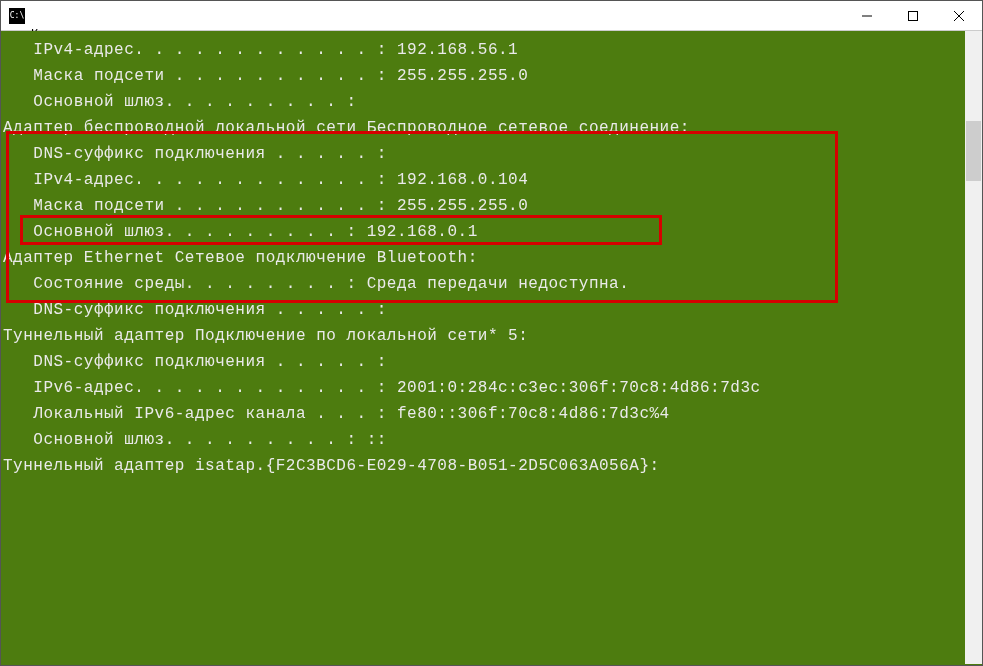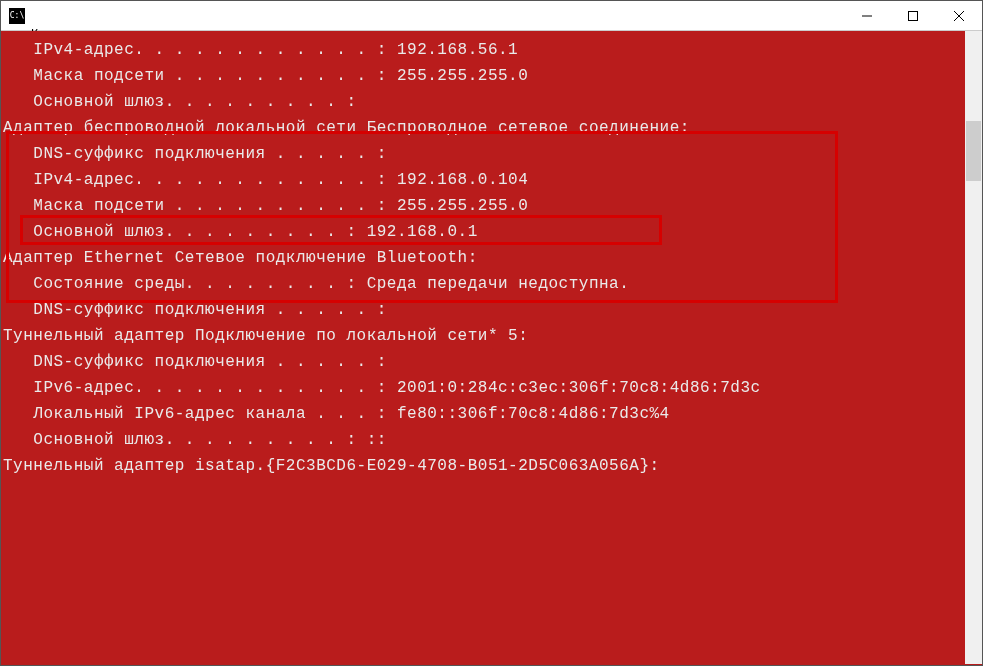--- a/index.html
+++ b/index.html
@@ -47,21 +47,21 @@
     width: 46px;
     display: flex;
     align-items: center;
     justify-content: center;
     font-size: 12px;
     color: #000;
   }
   .win-btn svg { display:block; }
   .terminal-wrap {
     flex: 1 1 auto;
-    background: #b91c1c;
+    background: #4d7c0f;
     color: #eaeaea;
     font-family: Consolas, "Courier New", monospace;
     font-size: 16px;
     line-height: 26px;
     position: relative;
   }
   .terminal {
     white-space: pre;
     padding: 6px 2px 6px 2px;
     letter-spacing: 0.5px;

